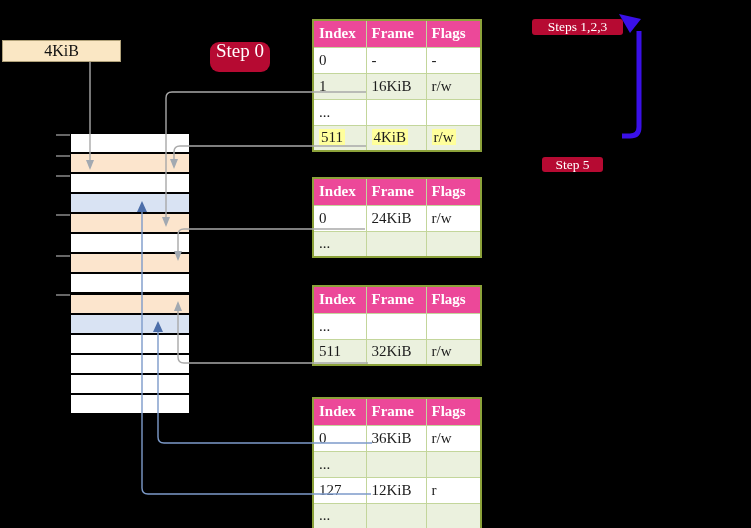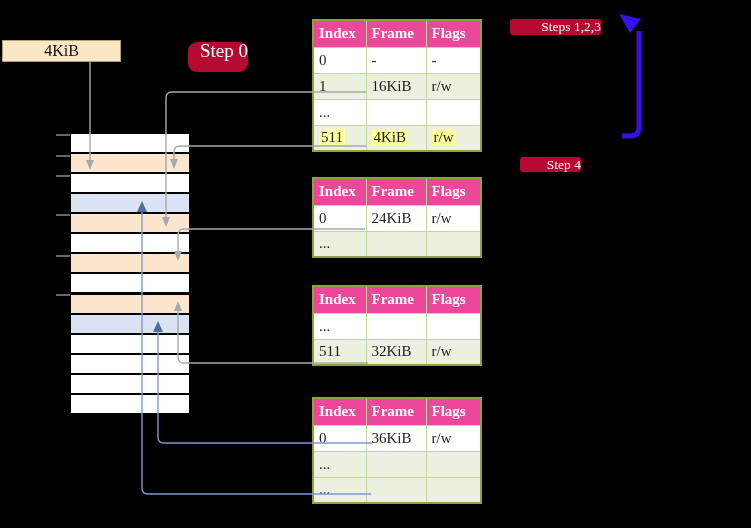--- a/index.html
+++ b/index.html
@@ -8,22 +8,23 @@
     font-family:"Liberation Serif","DejaVu Serif",serif;
   }
   
   #frame-size-label{
     position:absolute;left:2px;top:40px;width:117px;height:20px;
     background:#fae7c4;border:1px solid #b0a179;
     color:#111;font-size:16px;line-height:20px;text-align:center;
   }
   
   .badge{
-    position:absolute;color:#fff;text-align:right;border-radius:3px;
+    position:absolute;color:#fff;text-align:center;border-radius:3px;
     white-space:nowrap;
+    margin-left:22px;
   }
   .badge.red{background:#b60a32;}
   .badge.blue{background:#5436e8;}
   #badge-step0{left:188px;top:42px;width:60px;height:30px;font-size:19px;line-height:18px;border-radius:9px;}
   #badge-steps123{left:510px;top:19px;width:91px;height:16px;font-size:13.5px;line-height:16px;}
   #badge-steps1234{left:650px;top:18px;width:100px;height:17px;font-size:14px;line-height:17px;}
   #badge-step4{left:520px;top:157px;width:61px;height:15px;font-size:13.5px;line-height:15px;}
   
   .mem-frame{position:absolute;left:71px;width:118px;height:18px;}
   .mem-white{background:#ffffff;}
@@ -55,21 +56,21 @@
 </style>
 </head>
 <body>
 
 <div id="canvas">
 
   <div id="frame-size-label">4KiB</div>
 
   <div id="badge-step0" class="badge red">Step 0</div>
   <div id="badge-steps123" class="badge red">Steps 1,2,3</div>
-  <div id="badge-step4" class="badge red">Step 4</div>
+  <div id="badge-step4" class="badge red">Step 5</div>
 
   <div id="mem-strip-layer">
       <div class="mem-frame mem-white" style="top: 134px;"></div>
       <div class="mem-frame mem-peach" style="top: 154.07px;"></div>
       <div class="mem-frame mem-white" style="top: 174.14px;"></div>
       <div class="mem-frame mem-blue" style="top: 194.21px;"></div>
       <div class="mem-frame mem-peach" style="top: 214.28px;"></div>
       <div class="mem-frame mem-white" style="top: 234.35px;"></div>
       <div class="mem-frame mem-peach" style="top: 254.42px;"></div>
       <div class="mem-frame mem-white" style="top: 274.49px;"></div>
@@ -186,20 +187,25 @@
           <tr>
             <td>0</td>
             <td>36KiB</td>
             <td>r/w</td>
           </tr>
           <tr class="alt">
             <td>...</td>
             <td></td>
             <td></td>
           </tr>
+          <tr>
+            <td>127</td>
+            <td>12KiB</td>
+            <td>r</td>
+          </tr>
           <tr class="alt">
             <td>...</td>
             <td></td>
             <td></td>
           </tr>
         </tbody>
       </table>
     </div>
 
   <svg id="connectors" width="751" height="528" viewBox="0 0 751 528">

